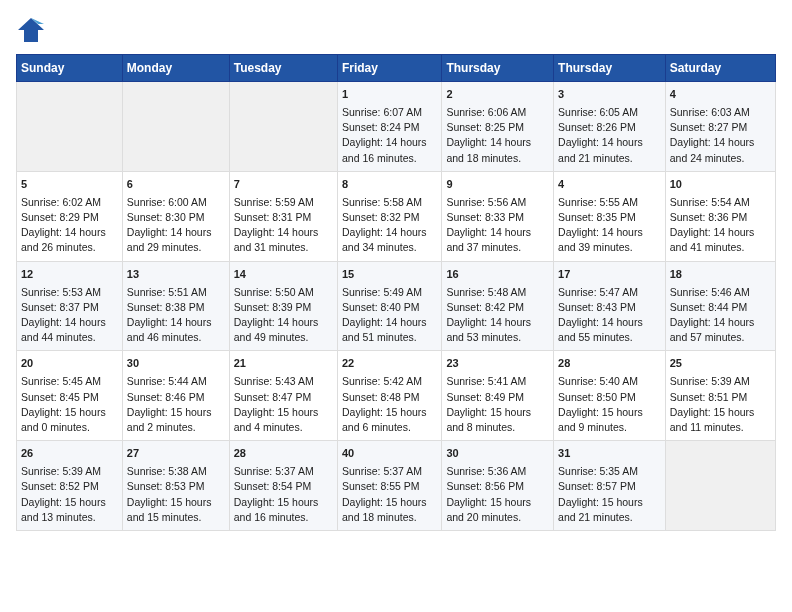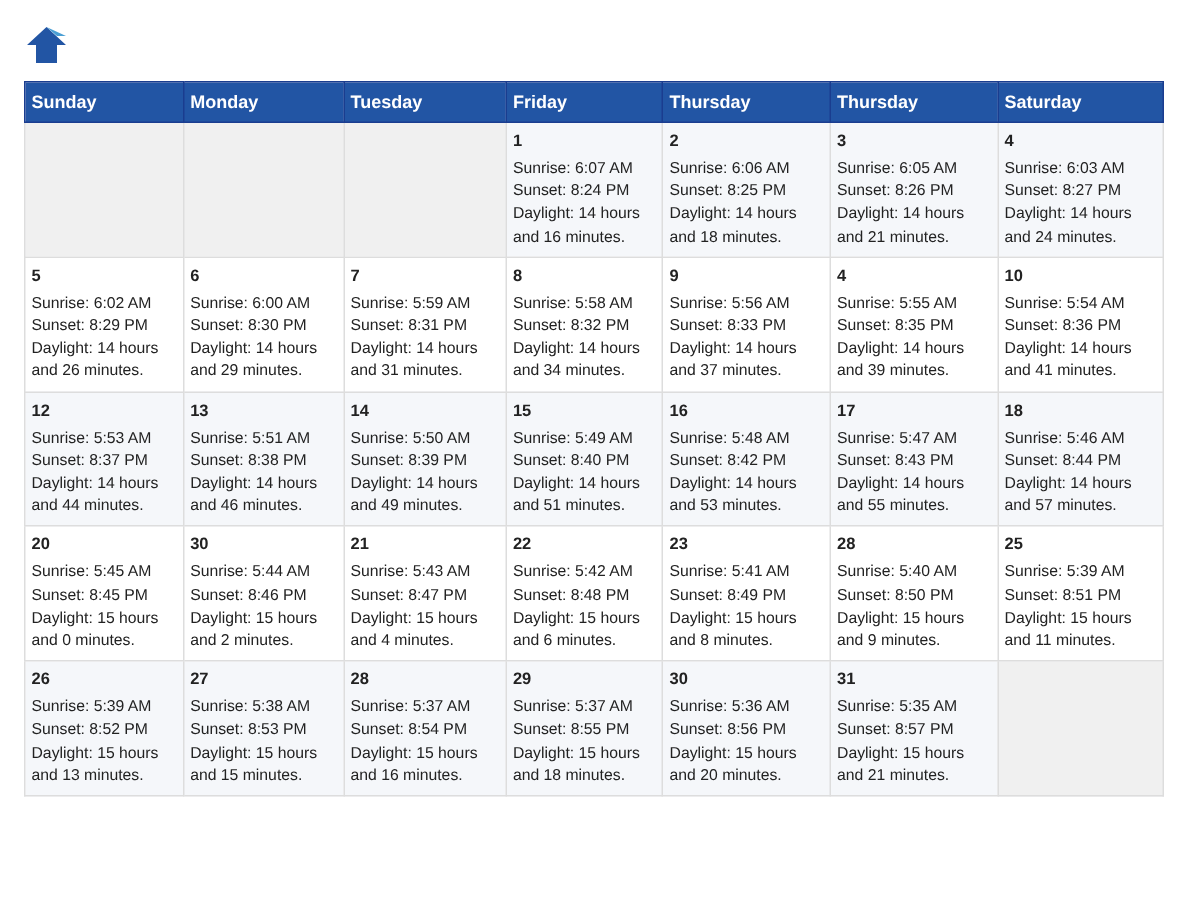--- a/index.html
+++ b/index.html
@@ -157,19 +157,19 @@
         <td><span class="day-num">21</span>Sunrise: 5:43 AM<br>Sunset: 8:47 PM<br>Daylight: 15 hours and 4 minutes.</td>
         <td><span class="day-num">22</span>Sunrise: 5:42 AM<br>Sunset: 8:48 PM<br>Daylight: 15 hours and 6 minutes.</td>
         <td><span class="day-num">23</span>Sunrise: 5:41 AM<br>Sunset: 8:49 PM<br>Daylight: 15 hours and 8 minutes.</td>
         <td><span class="day-num">28</span>Sunrise: 5:40 AM<br>Sunset: 8:50 PM<br>Daylight: 15 hours and 9 minutes.</td>
         <td><span class="day-num">25</span>Sunrise: 5:39 AM<br>Sunset: 8:51 PM<br>Daylight: 15 hours and 11 minutes.</td>
       </tr>
       <tr>
         <td><span class="day-num">26</span>Sunrise: 5:39 AM<br>Sunset: 8:52 PM<br>Daylight: 15 hours and 13 minutes.</td>
         <td><span class="day-num">27</span>Sunrise: 5:38 AM<br>Sunset: 8:53 PM<br>Daylight: 15 hours and 15 minutes.</td>
         <td><span class="day-num">28</span>Sunrise: 5:37 AM<br>Sunset: 8:54 PM<br>Daylight: 15 hours and 16 minutes.</td>
-        <td><span class="day-num">29</span>Sunrise: 5:37 AM<br>Sunset: 8:55 PM<br>Daylight: 15 hours and 18 minutes.</td>
+        <td><span class="day-num">40</span>Sunrise: 5:37 AM<br>Sunset: 8:55 PM<br>Daylight: 15 hours and 18 minutes.</td>
         <td><span class="day-num">30</span>Sunrise: 5:36 AM<br>Sunset: 8:56 PM<br>Daylight: 15 hours and 20 minutes.</td>
         <td><span class="day-num">31</span>Sunrise: 5:35 AM<br>Sunset: 8:57 PM<br>Daylight: 15 hours and 21 minutes.</td>
         <td class="empty"></td>
       </tr>
     </tbody>
 </table>
 
 </body></html>

